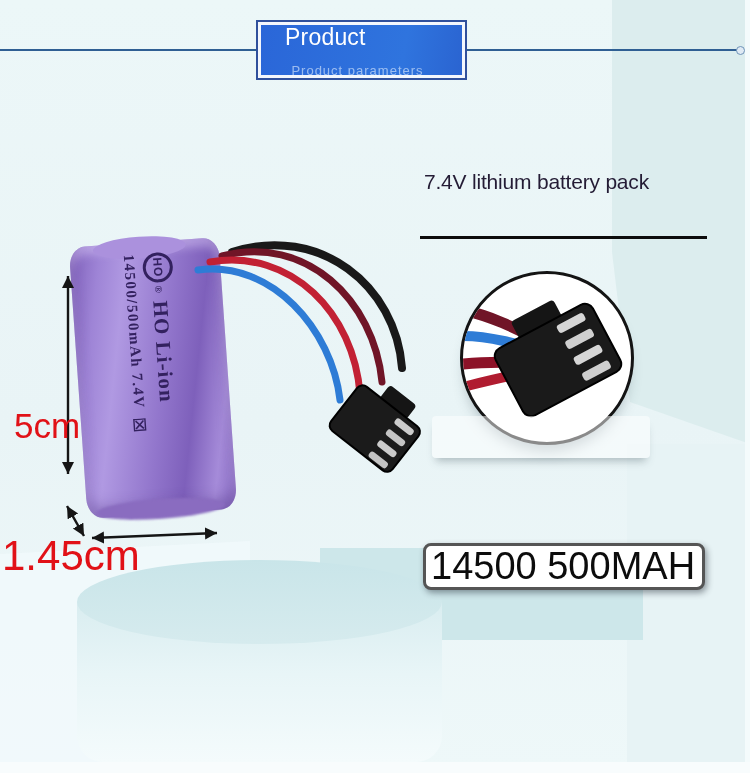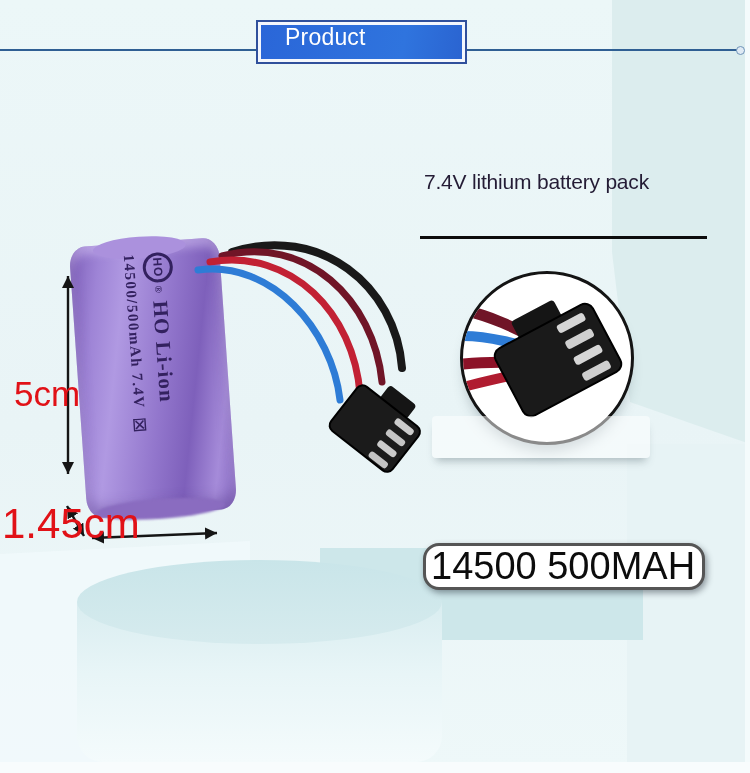--- a/index.html
+++ b/index.html
@@ -16,38 +16,38 @@
   .right-strip{left:745px;top:0;width:5px;height:773px;background:#f4fbfc;}
   .floor-left{left:0;top:0;width:750px;height:773px;background:#f2fafc;opacity:.75;
     clip-path:polygon(0 554px,250px 541px,250px 773px,0 773px);}
   .bottom-strip{left:0;top:762px;width:750px;height:11px;background:#f8fcfd;}
   
   .rule{background:#2f5f93;height:2px;}
   .rule-left{left:0;top:49px;width:256px;}
   .rule-right{left:467px;top:49px;width:271px;}
   .rule-dot{left:736px;top:46px;width:7px;height:7px;border-radius:50%;
     background:#dfeaf4;border:1px solid #6f93b8;}
-  .badge{left:256px;top:20px;width:211px;height:44px;box-sizing:border-box;
+  .badge{left:256px;top:20px;width:211px;height:60px;box-sizing:border-box;
     border:2px solid #30509c;background:linear-gradient(100deg,#2a66d8 0%,#2f74de 70%,#2a63d0 100%);
     box-shadow:inset 0 0 0 3px rgba(255,255,255,.95);
     color:#ffffff;padding:3px 0 0 27px;}
   .badge-line{font-size:23px;line-height:25px;font-weight:400;letter-spacing:.2px;}
   .badge-ghost{position:absolute;left:0;right:8px;bottom:0;text-align:center;
     font-size:13px;color:rgba(230,241,255,.6);letter-spacing:1px;filter:blur(.6px);}
   
   .title{left:424px;top:170px;font-size:21px;letter-spacing:-.2px;color:#241c35;white-space:nowrap;}
   .title-rule{left:420px;top:236px;width:287px;height:3px;background:#0c0c0c;}
   .inset-circle{left:460px;top:271px;width:168px;height:168px;border-radius:50%;
     background:#ffffff;border:3px solid #141414;overflow:hidden;
     box-shadow:0 12px 14px -6px rgba(50,70,80,.35);}
   .label-card{left:432px;top:416px;width:218px;height:42px;border-radius:4px;
     background:rgba(255,255,255,.5);box-shadow:0 7px 8px -4px rgba(60,80,90,.35);}
   .connector-label{left:442px;top:421px;font-size:25px;letter-spacing:.4px;color:#1d1130;white-space:nowrap;}
   .model-box{left:423px;top:543px;width:282px;height:47px;box-sizing:border-box;
-    background:#ffffff;border:3px solid #555555;border-radius:16px;
+    background:#ffffff;border:3px solid #555555;border-radius:8px;
     box-shadow:2px 3px 6px rgba(30,40,50,.45);
     display:flex;align-items:center;padding-left:5px;
     font-size:38px;letter-spacing:0;color:#0c0c0c;white-space:nowrap;}
   
   .cyl-band{left:320px;top:548px;width:323px;height:92px;background:#cde7ea;}
   .cyl-body{left:77px;top:602px;width:365px;height:160px;border-radius:0 0 26px 26px;
     background:linear-gradient(180deg,#d9edf0 0%,#e8f5f7 45%,#f4fbfc 100%);}
   .cyl-top{left:77px;top:560px;width:365px;height:84px;border-radius:50%;
     background:linear-gradient(180deg,#c9e5e9,#d6ebee);}
   
@@ -64,21 +64,21 @@
     color:#33215f;font-family:"Liberation Serif",serif;}
   .brand-row{display:flex;align-items:center;gap:7px;font-weight:bold;font-size:21px;letter-spacing:1px;}
   .logo-circle{width:24px;height:24px;border-radius:50%;border:3px solid #33215f;
     display:flex;align-items:center;justify-content:center;
     font-size:12px;font-weight:bold;flex:0 0 auto;font-family:"Liberation Sans",sans-serif;}
   .reg-mark{font-size:10px;vertical-align:super;margin-left:-4px;}
   .spec-row{display:flex;align-items:center;gap:8px;font-weight:bold;font-size:15px;
     letter-spacing:1.5px;margin-top:2px;}
   .disposal{font-size:19px;font-weight:normal;}
   
-  .dim{color:#e11117;white-space:nowrap;}
+  .dim{color:#e11117;white-space:nowrap;margin-top:32px;}
   .dim-height{left:14px;top:374px;font-size:35px;}
   .dim-depth{left:2px;top:500px;font-size:42px;}
   .dim-width{left:134px;top:512px;font-size:35px;}
   svg.overlay{position:absolute;left:0;top:0;pointer-events:none;}
 </style>
 </head>
 <body>
 
 <div id="stage">
 
@@ -90,20 +90,21 @@
   <div class="abs cyl-band"></div>
   <div class="abs cyl-body"></div>
   <div class="abs cyl-top"></div>
   <div class="abs bottom-strip"></div>
 
   <div class="abs rule rule-left"></div>
   <div class="abs rule rule-right"></div>
   <div class="abs rule-dot"></div>
   <div class="abs badge">
     <div class="badge-line">Product</div>
+    <div class="badge-ghost">Product parameters</div>
   </div>
 
   <div class="abs title">7.4V lithium battery pack</div>
   <div class="abs title-rule"></div>
 
   <div class="abs inset-circle">
     <svg width="162" height="162" viewBox="0 0 162 162">
       <path d="M0,36 C28,42 52,54 76,66" stroke="#701527" stroke-width="11" fill="none" stroke-linecap="round"></path>
       <path d="M0,62 C28,62 54,70 80,78" stroke="#2e7cd6" stroke-width="10" fill="none" stroke-linecap="round"></path>
       <path d="M0,90 C28,87 56,88 82,90" stroke="#8c1228" stroke-width="11" fill="none" stroke-linecap="round"></path>

